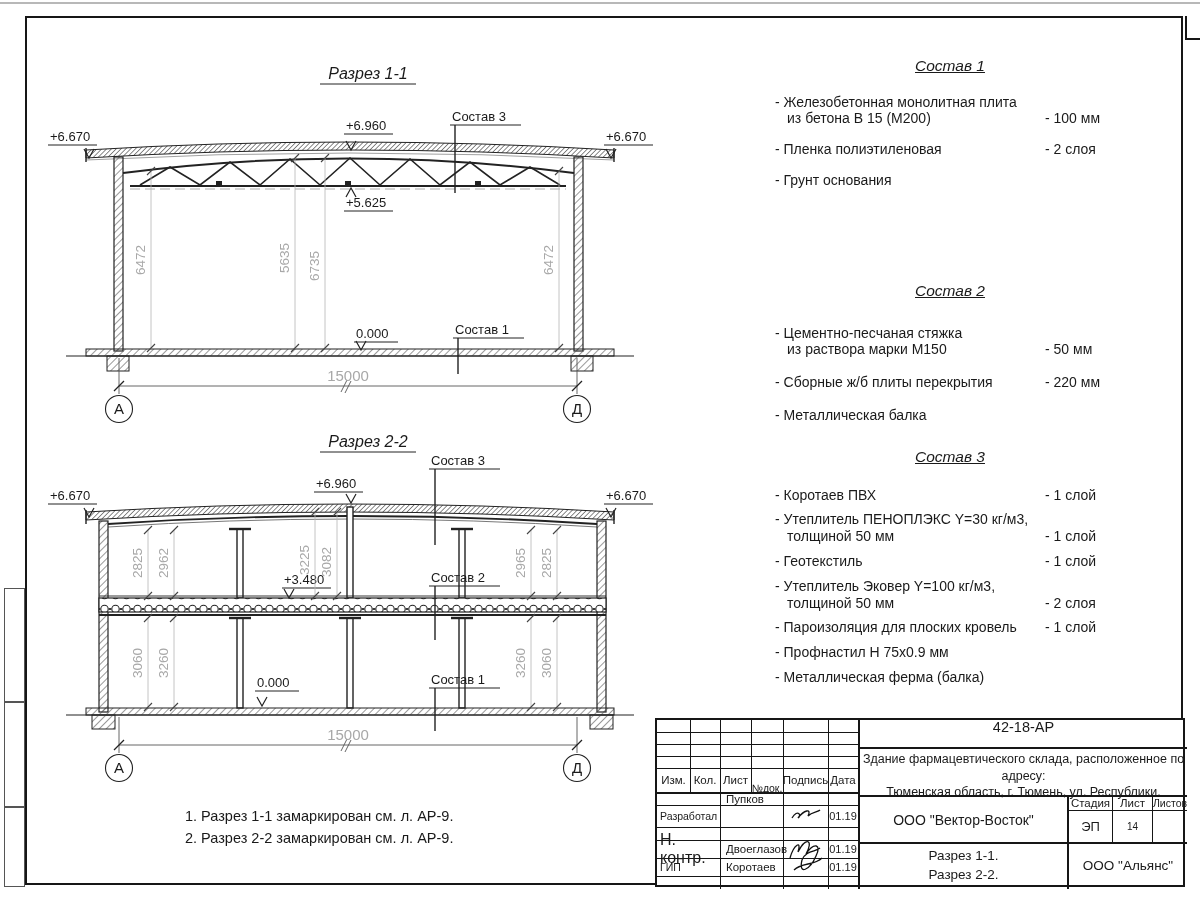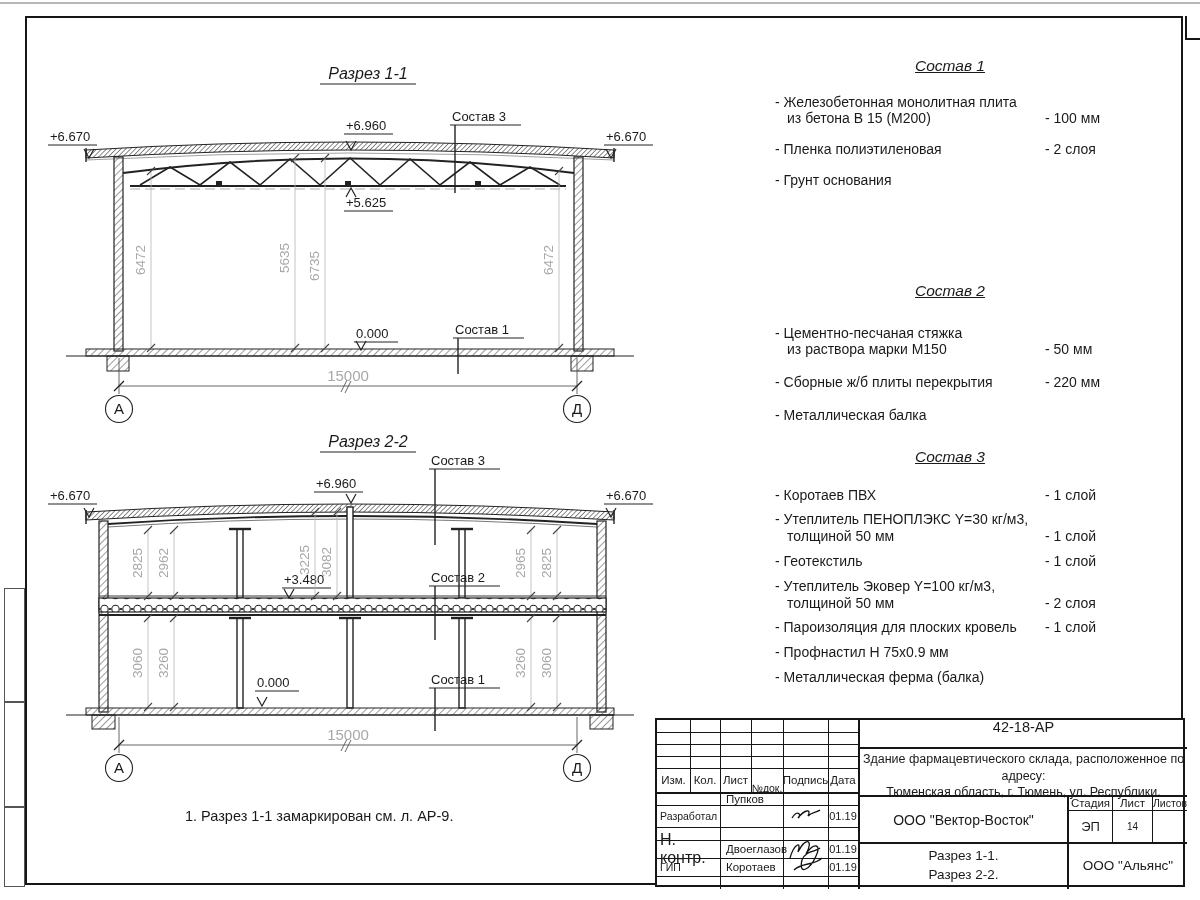--- a/index.html
+++ b/index.html
@@ -343,20 +343,21 @@
       <div class="ci-val"></div>
     </div>
   <div class="ci">
       <div class="ci-name">- Металлическая ферма (балка)</div>
       <div class="ci-val"></div>
     </div>
 </div>
 
 <div class="notes">
   <div>1. Разрез 1-1 замаркирован см. л. АР-9.</div>
+  <div>2. Разрез 2-2 замаркирован см. л. АР-9.</div>
 </div>
 
 <div class="tb">
 
   <div class="vl" style="left:33px;top:0;width:1px;height:72px;"></div>
   <div class="vl" style="left:63px;top:0;width:1px;height:169px;"></div>
   <div class="vl" style="left:94px;top:0;width:1px;height:72px;"></div>
   <div class="vl" style="left:126px;top:0;width:1px;height:169px;"></div>
   <div class="vl" style="left:171px;top:0;width:1px;height:169px;"></div>
   <div class="vl" style="left:201px;top:0;width:2px;height:169px;"></div>

